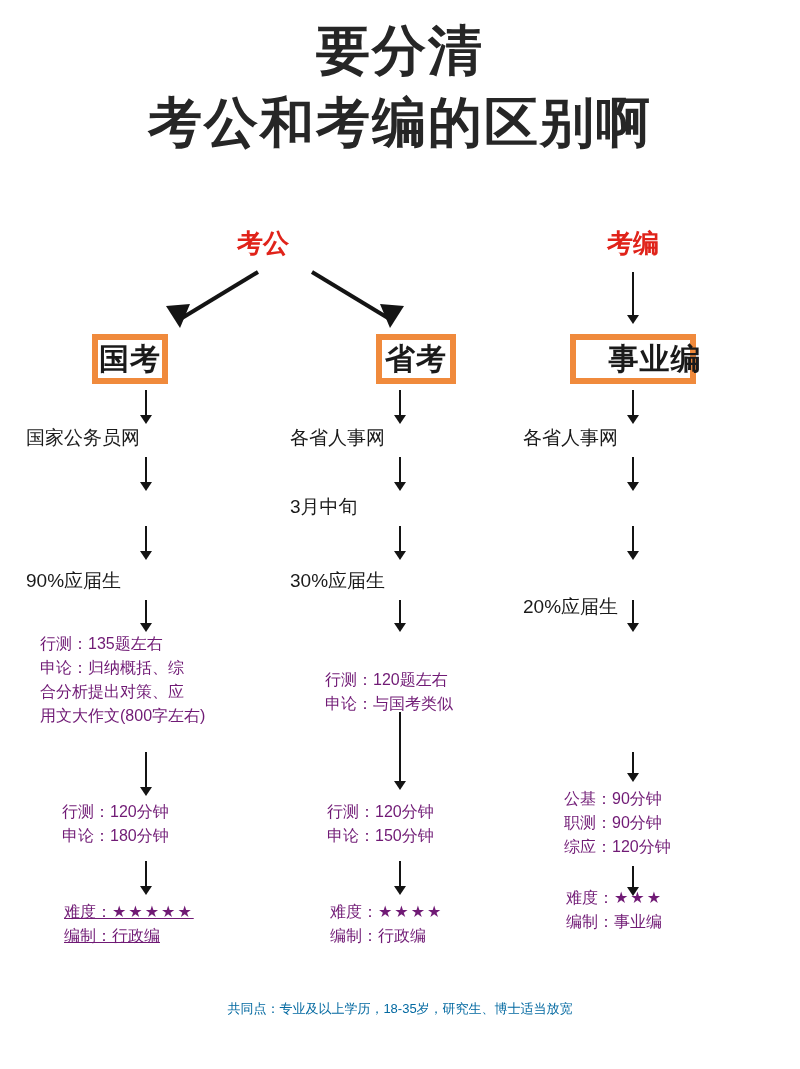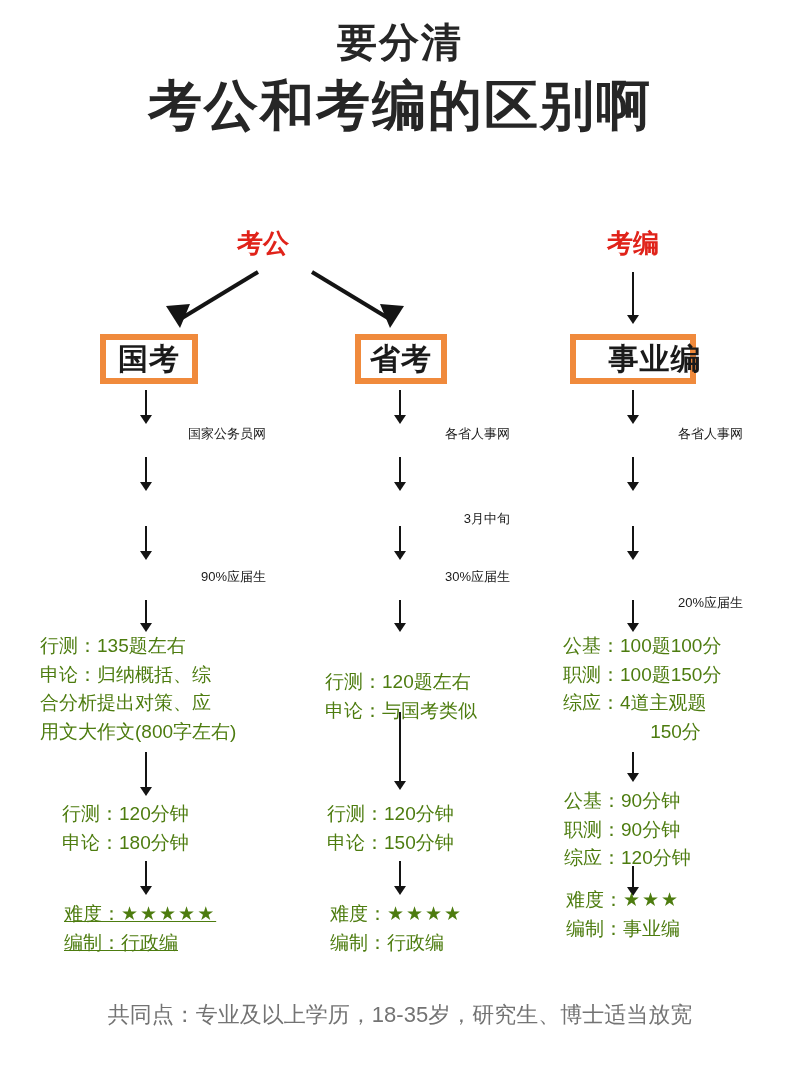--- a/index.html
+++ b/index.html
@@ -25,21 +25,21 @@
     left: 0;
     width: 800px;
     text-align: center;
   }
   .title-line {
     font-weight: bold;
     color: #262626;
     letter-spacing: 2px;
     line-height: 1.22;
   }
-  .title-line-1 { font-size: 40px; }
+  .title-line-1 { font-size: 54px; }
   .title-line-2 { font-size: 54px; margin-top: 6px; }
 
   
   .cat-heading {
     position: absolute;
     font-size: 26px;
     font-weight: bold;
     text-align: center;
     line-height: 1;
     white-space: nowrap;
@@ -81,47 +81,47 @@
     font-size: 30px;
     font-weight: bold;
     color: #1a1a1a;
     letter-spacing: 1px;
     white-space: nowrap;
   }
 
   
   .row-center {
     position: absolute;
-    text-align: right;
-    font-size: 13px;
+    text-align: left;
+    font-size: 19px;
     line-height: 1.35;
     white-space: nowrap;
     color: #1a1a1a;
   }
   .block-left {
     position: absolute;
     text-align: left;
-    font-size: 19px;
+    font-size: 16px;
     line-height: 1.5;
-    color: #4d7c0f;
+    color: #701a75;
   }
   .block-left .ln { white-space: nowrap; }
   .block-left .ln.indent-center { text-align: center; }
 
   .stars { letter-spacing: 2px; }
 
   
   .footer {
     position: absolute;
     left: 0;
     top: 1000px;
     width: 800px;
     text-align: center;
-    font-size: 22px;
-    color: #737373;
+    font-size: 13px;
+    color: #0369a1;
     white-space: nowrap;
   }
 </style>
 </head>
 <body>
 
 <div id="page">
 
   <div class="title-block">
     <div class="title-line title-line-1">要分清</div>
@@ -140,25 +140,25 @@
   <svg class="arrow-diag" style="left:302px; top:266px;" width="118" height="70" viewBox="0 0 118 70">
     <line x1="10" y1="6" x2="86" y2="52" stroke="#141414" stroke-width="4"></line>
     <polygon points="88,62 78,38 102,40" fill="#141414"></polygon>
   </svg>
 
   <div class="arrow-v" style="left:626px; top:272px;">
     <div class="shaft" style="height:44px;"></div>
     <div class="head"></div>
   </div>
 
-  <div class="kbox" style="left:100px; top:334px; width:98px; height:50px;text-align:right;">
+  <div class="kbox" style="left:92px; top:334px; width:76px; height:50px;text-align:right;">
     <span class="kbox-label">国考</span>
   </div>
 
-  <div class="kbox" style="left:355px; top:334px; width:92px; height:50px;">
+  <div class="kbox" style="left:376px; top:334px; width:80px; height:50px;">
     <span class="kbox-label">省考</span>
   </div>
 
   <div class="kbox" style="left:570px; top:334px; width:126px; height:50px;padding-left:44px;">
     <span class="kbox-label">事业编</span>
   </div>
 
   <div class="arrow-v" style="left:139px; top:390px;">
     <div class="shaft" style="height:26px;"></div>
       <div class="head"></div>
@@ -210,21 +210,21 @@
   <div class="arrow-v" style="left:393px; top:390px;">
     <div class="shaft" style="height:26px;"></div>
       <div class="head"></div>
   </div>
   <div class="row-center" style="left:290px; top:425px; width:220px;">各省人事网</div>
 
   <div class="arrow-v" style="left:393px; top:457px;">
     <div class="shaft" style="height:26px;"></div>
       <div class="head"></div>
   </div>
-  <div class="row-center" style="left:290px; top:494px; width:220px;margin-top:16px;">3月中旬</div>
+  <div class="row-center" style="left:290px; top:494px; width:220px;">3月中旬</div>
 
   <div class="arrow-v" style="left:393px; top:526px;">
     <div class="shaft" style="height:26px;"></div>
       <div class="head"></div>
   </div>
   <div class="row-center" style="left:290px; top:568px; width:220px;">30%应届生</div>
 
   <div class="arrow-v" style="left:393px; top:600px;">
     <div class="shaft" style="height:24px;"></div>
       <div class="head"></div>
@@ -268,26 +268,20 @@
   <div class="arrow-v" style="left:626px; top:526px;">
     <div class="shaft" style="height:26px;"></div>
       <div class="head"></div>
   </div>
   <div class="row-center" style="left:523px; top:568px; width:220px;margin-top:26px;">20%应届生</div>
 
   <div class="arrow-v" style="left:626px; top:600px;">
     <div class="shaft" style="height:24px;"></div>
       <div class="head"></div>
   </div>
-  <div class="block-left" style="left:563px; top:632px; width:225px;">
-    <div class="ln">公基：100题100分</div>
-    <div class="ln">职测：100题150分</div>
-    <div class="ln">综应：4道主观题</div>
-    <div class="ln indent-center">150分</div>
-  </div>
 
   <div class="arrow-v" style="left:626px; top:752px;">
     <div class="shaft" style="height:22px;"></div>
       <div class="head"></div>
   </div>
   <div class="block-left" style="left:564px; top:787px; width:225px;">
     <div class="ln">公基：90分钟</div>
     <div class="ln">职测：90分钟</div>
     <div class="ln">综应：120分钟</div>
   </div>

